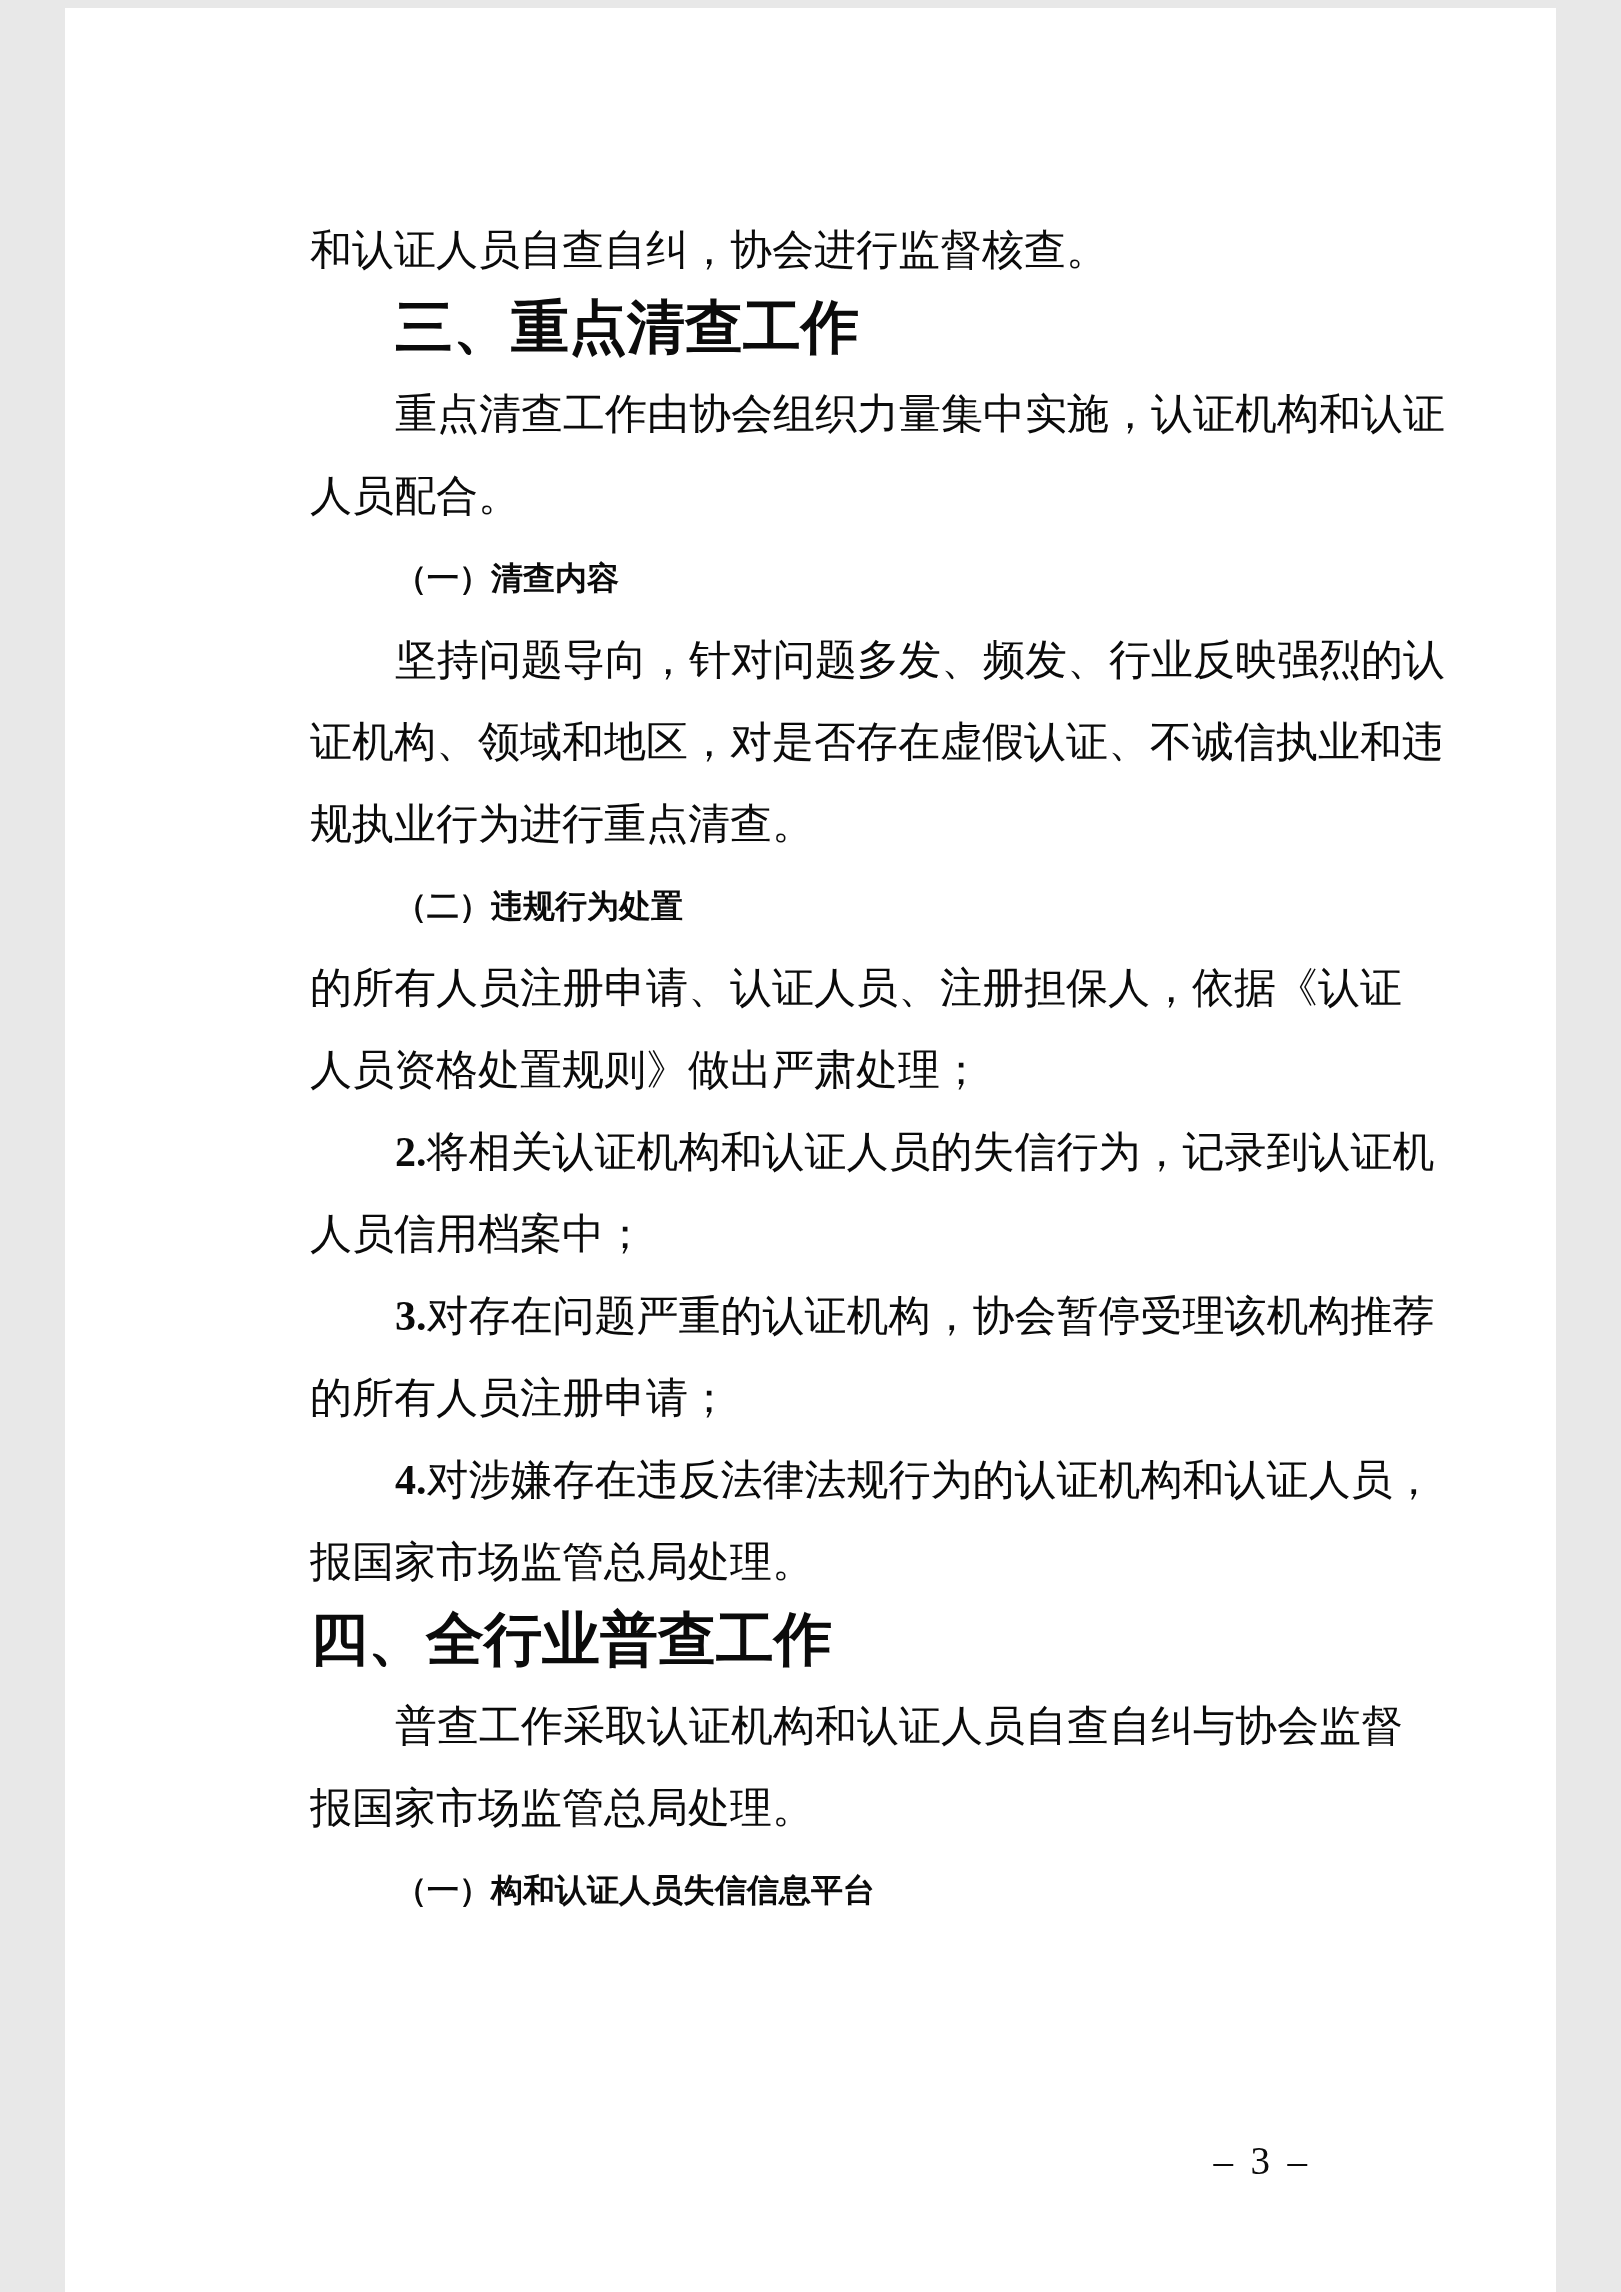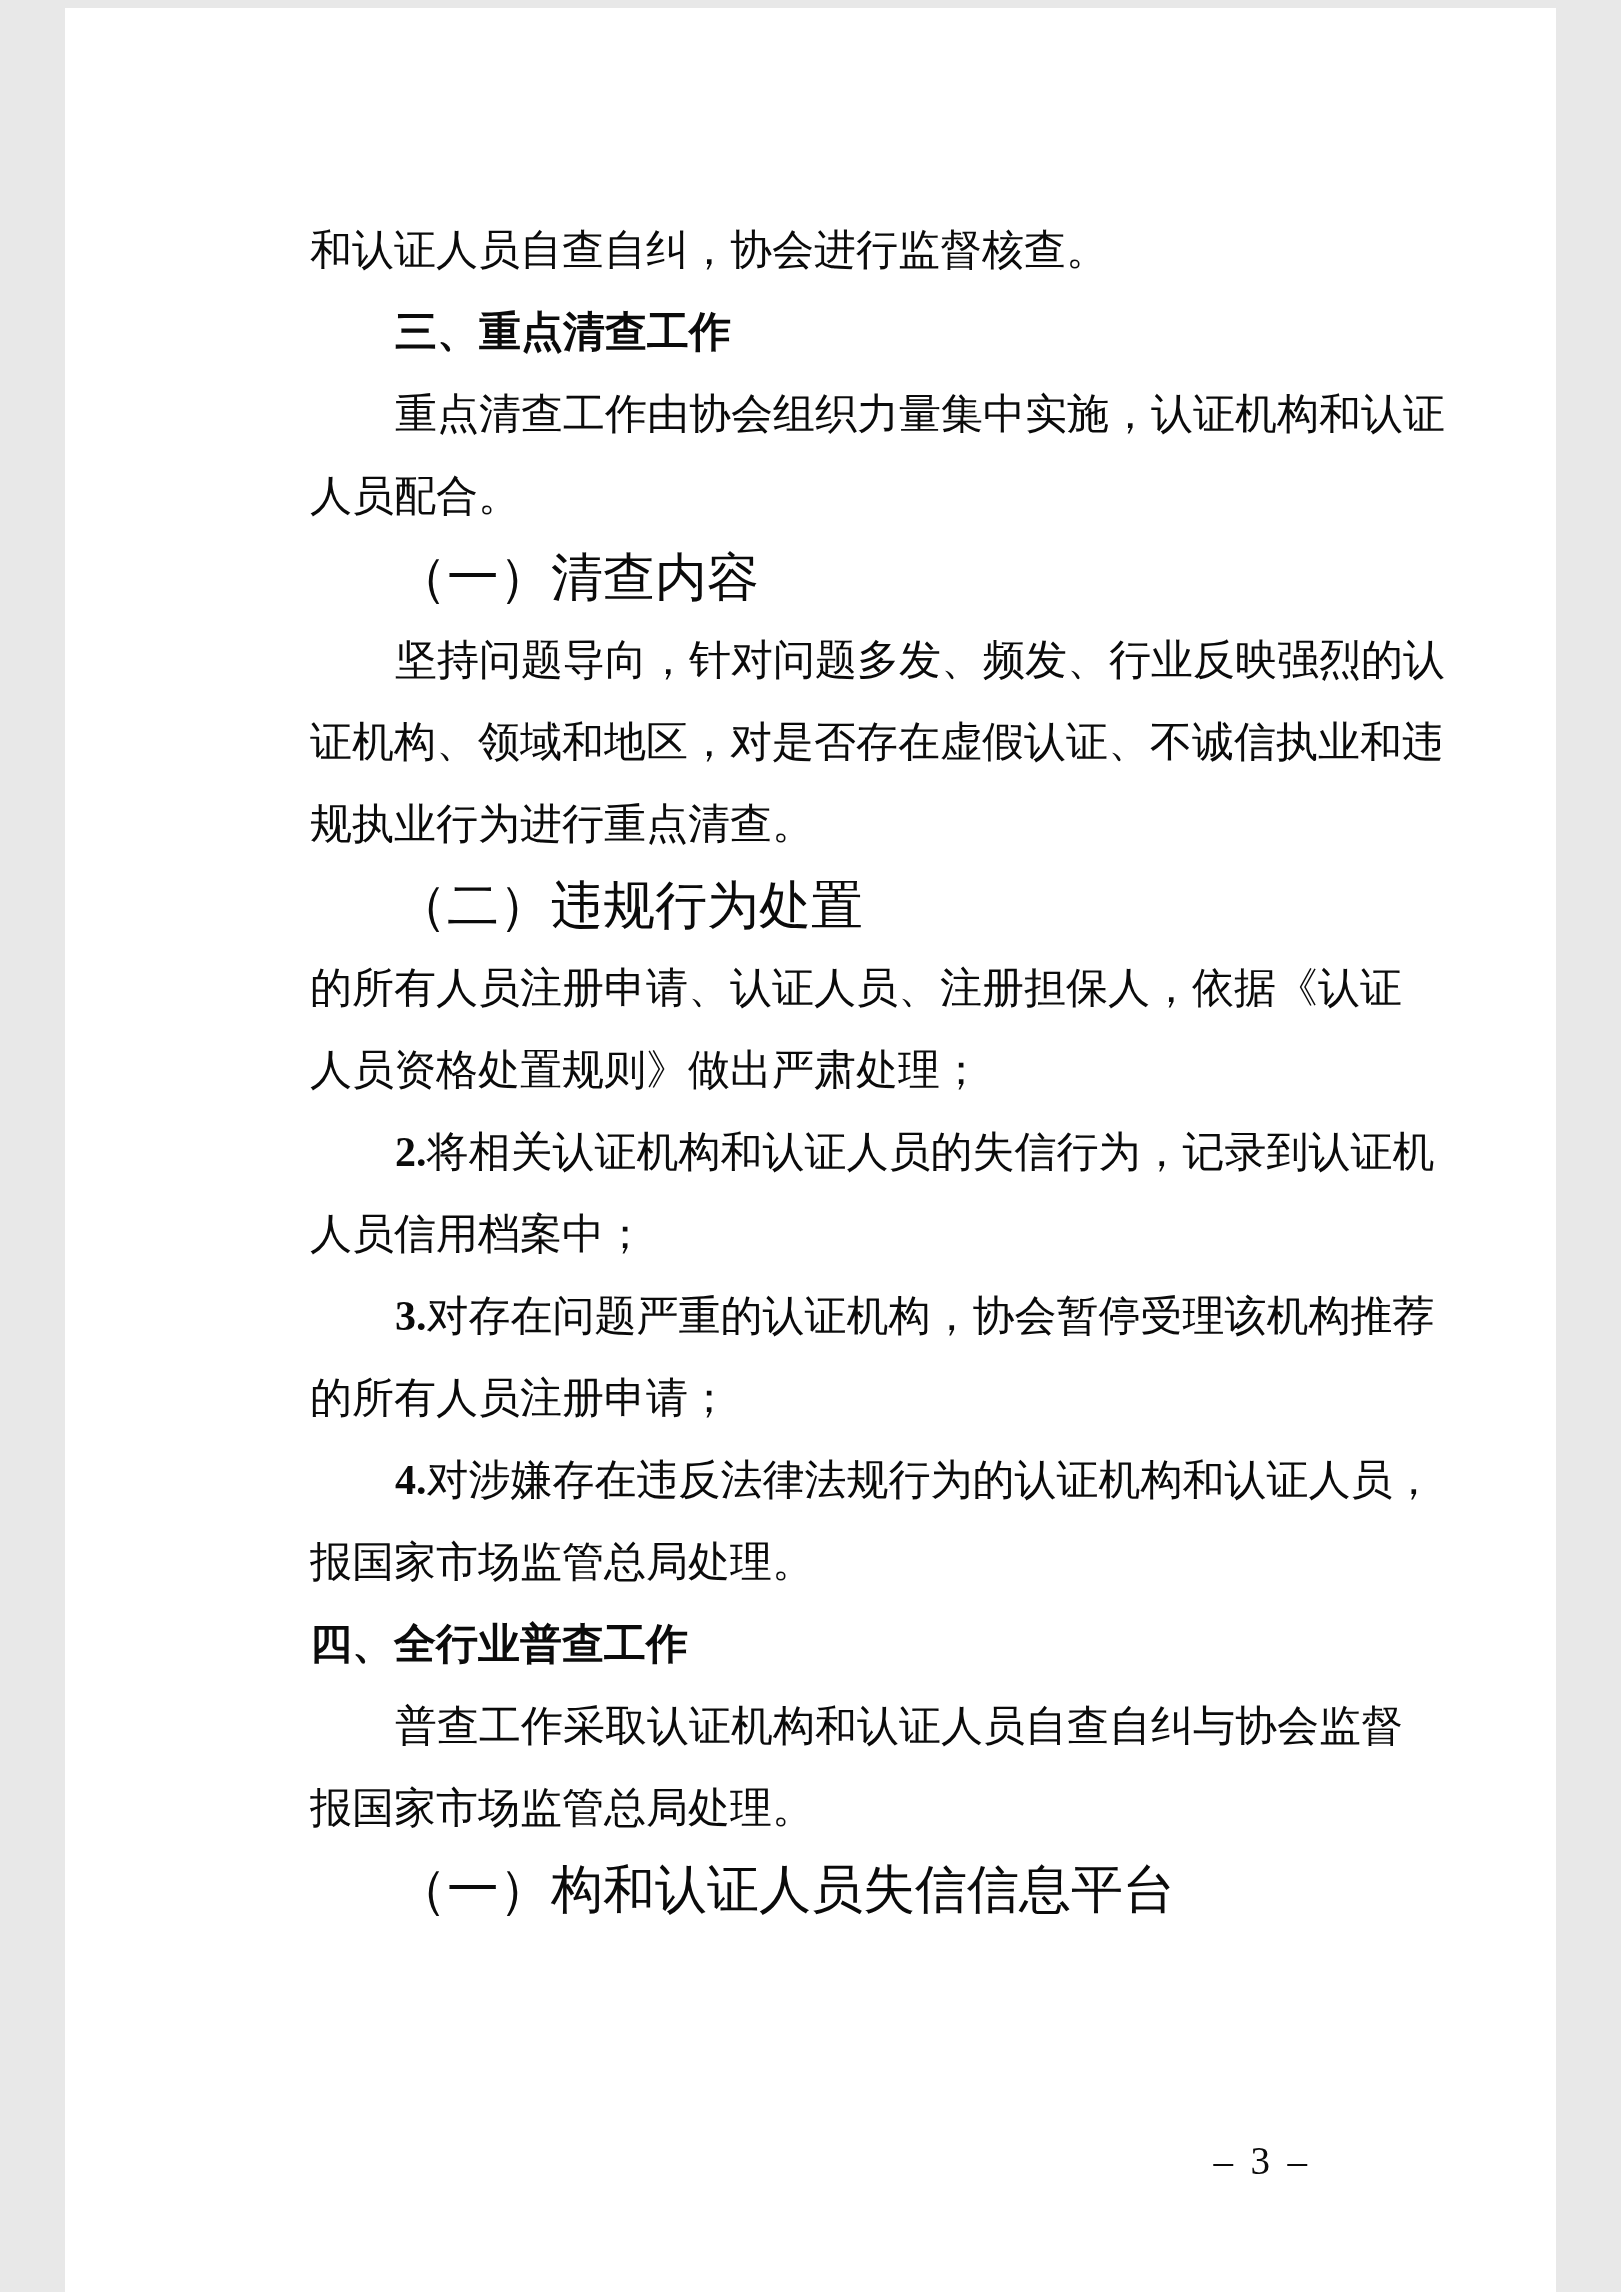--- a/index.html
+++ b/index.html
@@ -26,29 +26,29 @@
     height: 82px;
     line-height: 82px;
     font-size: 42px;
     font-family: "Liberation Serif", "DejaVu Serif", serif;
     white-space: nowrap;
     letter-spacing: 0px;
   }
   .line.ind2 { padding-left: 85px; }
   
   .line.h1 {
-    font-family: Liberation Sans, sans-serif;
+    font-family: Liberation Mono, monospace;
     font-weight: 700;
-    font-size: 42px;
+    font-size: 58px;
   }
   
   .line.h2 {
     font-family: "Liberation Serif", "DejaVu Serif", serif;
-    font-weight: 400;
-    font-size: 52px;
+    font-weight: 700;
+    font-size: 32px;
   }
   .lead {
     font-weight: 700;
     font-family: "Liberation Serif", "DejaVu Serif", serif;
   }
   .page-number {
     position: absolute;
     top: 2123px;
     right: 245px;
     height: 59px;

